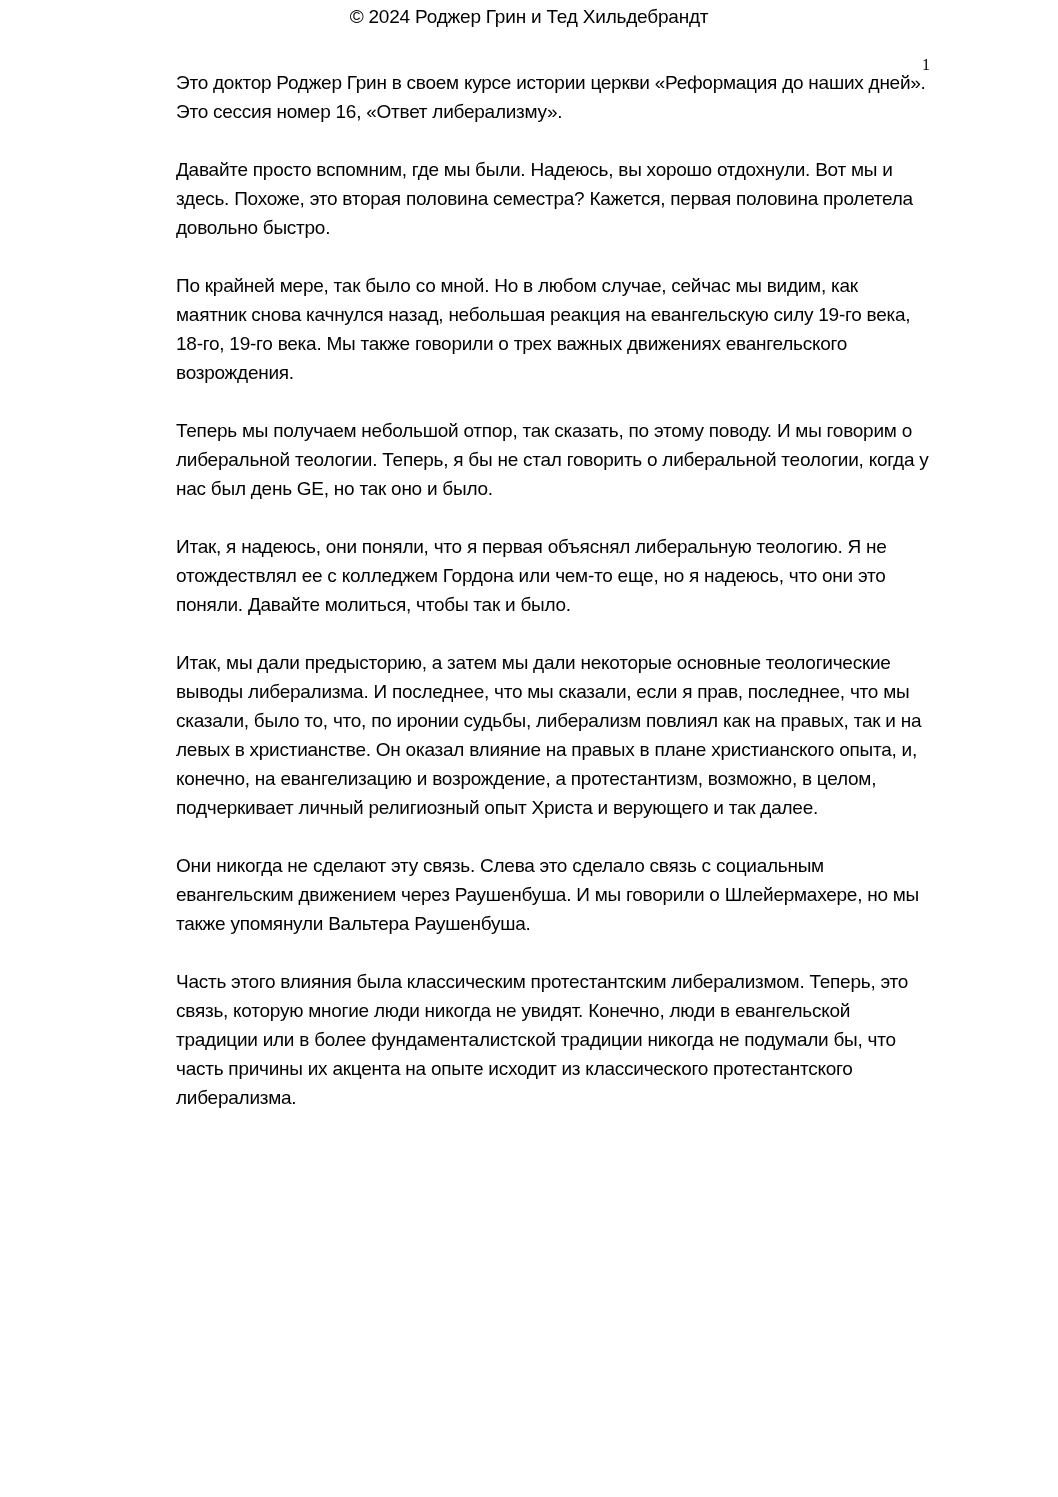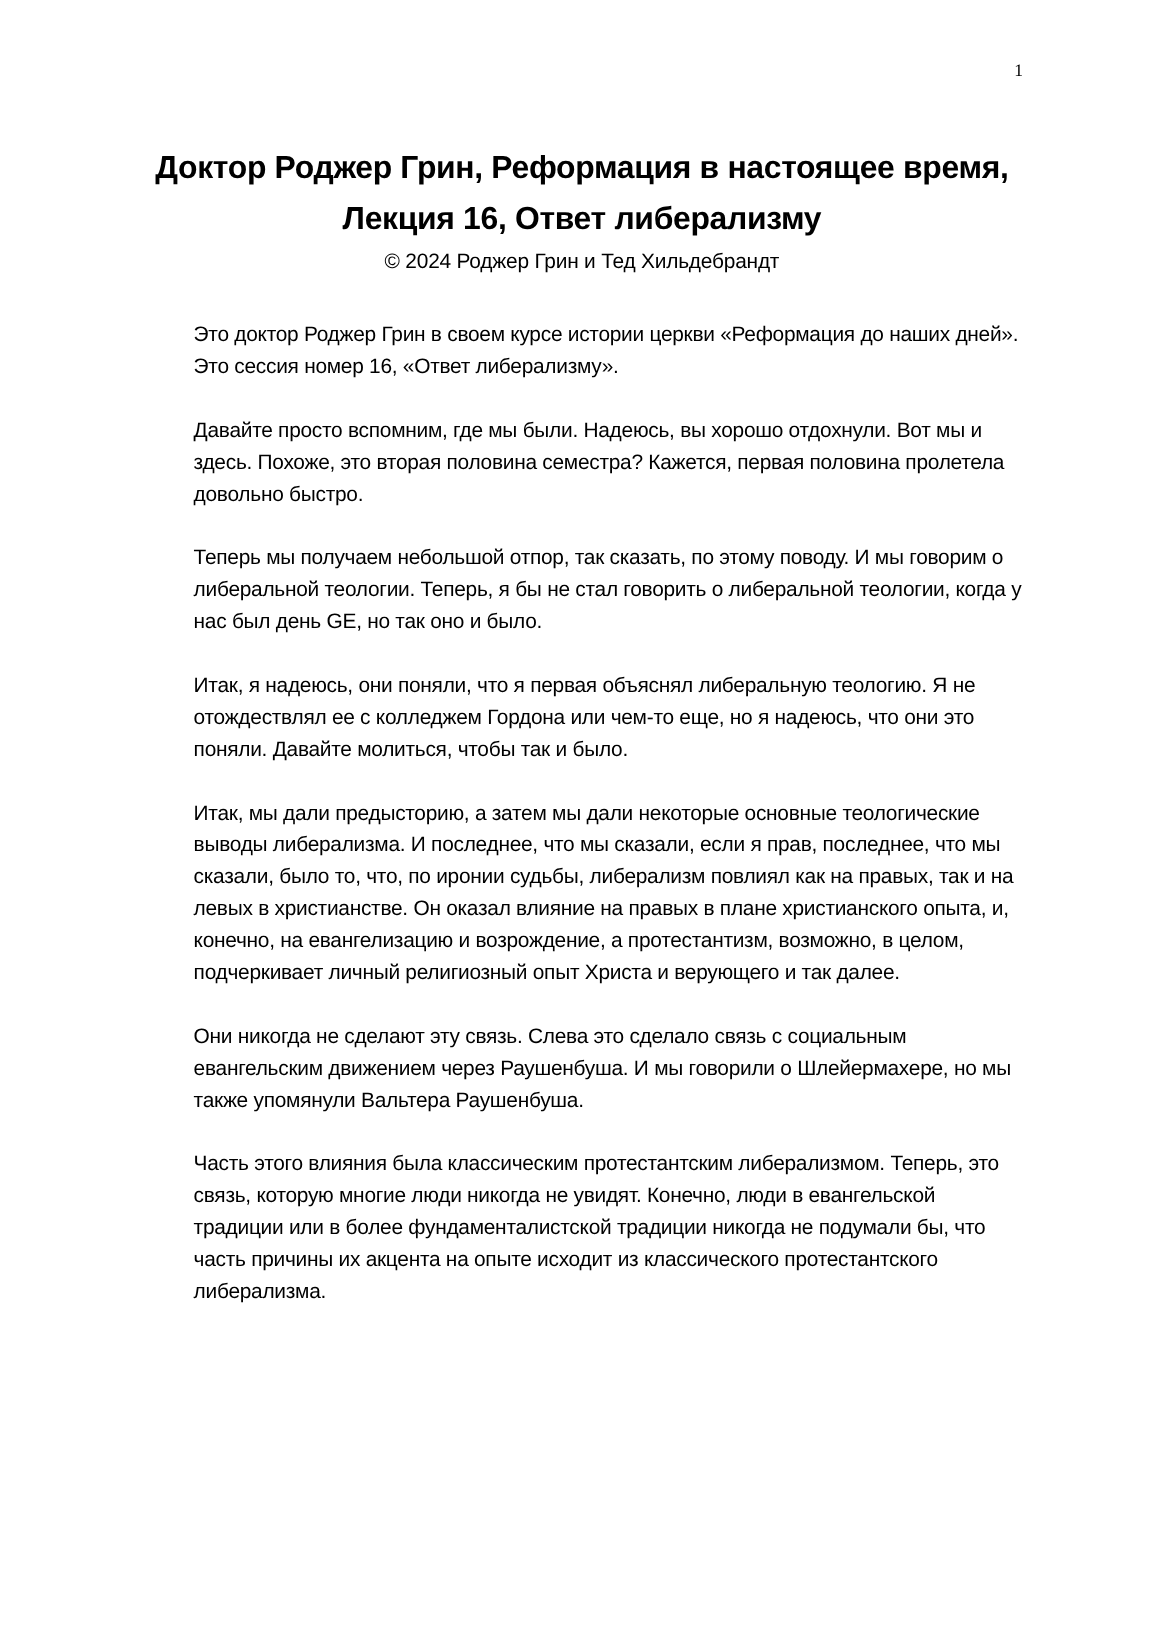--- a/index.html
+++ b/index.html
@@ -58,27 +58,27 @@
 </style>
 </head>
 <body>
 
 <div class="page">
 
   <div class="page-number">1</div>
 
   <div class="content">
 
-    <h1 class="doc-title">Доктор Роджер Грин, Реформация в настоящее время, Лекция 16, Ответ либерализму</h1>
 
     <div class="copyright">© 2024 Роджер Грин и Тед Хильдебрандт</div>
 
     <div class="body-text">
       <p>Это доктор Роджер Грин в своем курсе истории церкви «Реформация до наших дней». Это сессия номер 16, «Ответ либерализму».</p>
       <p>Давайте просто вспомним, где мы были. Надеюсь, вы хорошо отдохнули. Вот мы и здесь. Похоже, это вторая половина семестра? Кажется, первая половина пролетела довольно быстро.</p>
+      <p>По крайней мере, так было со мной. Но в любом случае, сейчас мы видим, как маятник снова качнулся назад, небольшая реакция на евангельскую силу 19-го века, 18-го, 19-го века. Мы также говорили о трех важных движениях евангельского возрождения.</p>
       <p>Теперь мы получаем небольшой отпор, так сказать, по этому поводу. И мы говорим о либеральной теологии. Теперь, я бы не стал говорить о либеральной теологии, когда у нас был день GE, но так оно и было.</p>
       <p>Итак, я надеюсь, они поняли, что я первая объяснял либеральную теологию. Я не отождествлял ее с колледжем Гордона или чем-то еще, но я надеюсь, что они это поняли. Давайте молиться, чтобы так и было.</p>
       <p>Итак, мы дали предысторию, а затем мы дали некоторые основные теологические выводы либерализма. И последнее, что мы сказали, если я прав, последнее, что мы сказали, было то, что, по иронии судьбы, либерализм повлиял как на правых, так и на левых в христианстве. Он оказал влияние на правых в плане христианского опыта, и, конечно, на евангелизацию и возрождение, а протестантизм, возможно, в целом, подчеркивает личный религиозный опыт Христа и верующего и так далее.</p>
       <p>Они никогда не сделают эту связь. Слева это сделало связь с социальным евангельским движением через Раушенбуша. И мы говорили о Шлейермахере, но мы также упомянули Вальтера Раушенбуша.</p>
       <p>Часть этого влияния была классическим протестантским либерализмом. Теперь, это связь, которую многие люди никогда не увидят. Конечно, люди в евангельской традиции или в более фундаменталистской традиции никогда не подумали бы, что часть причины их акцента на опыте исходит из классического протестантского либерализма.</p>
     </div>
 
   </div>
 </div>
 

